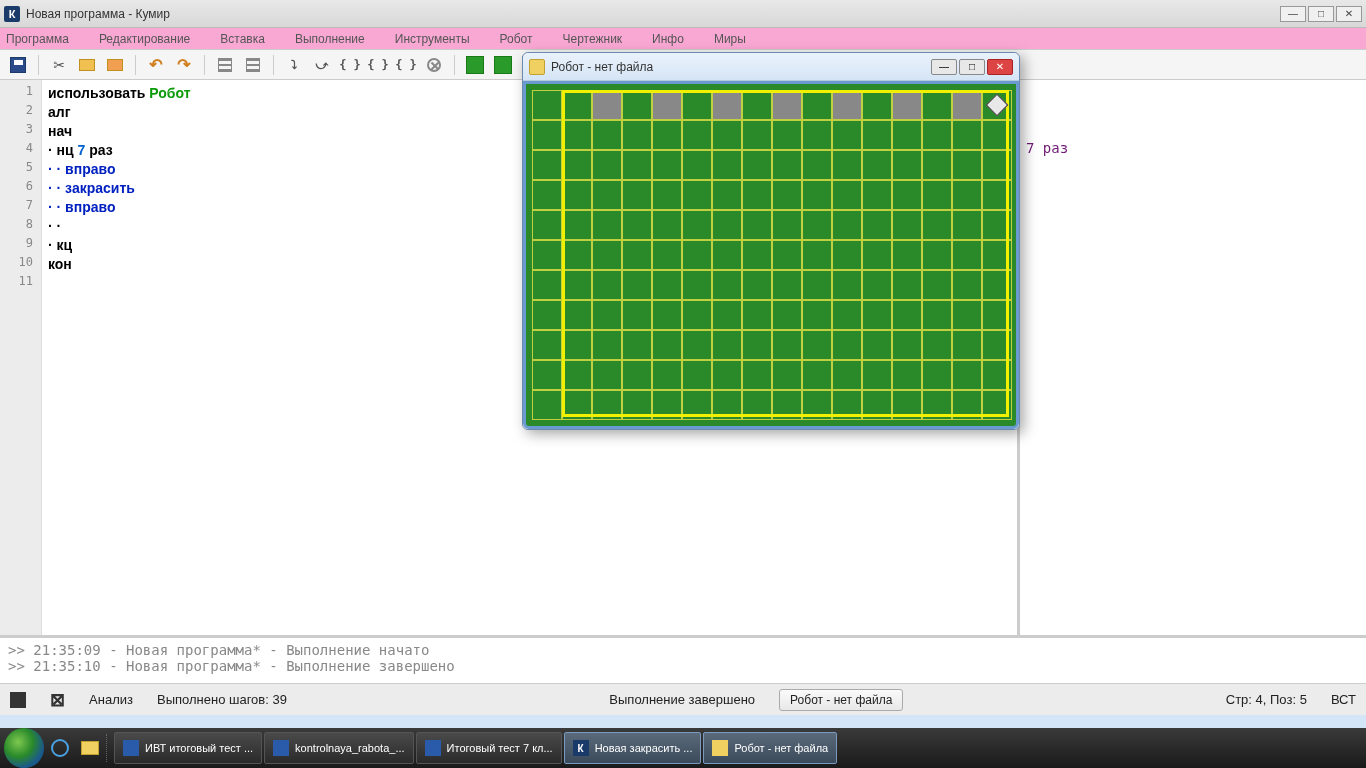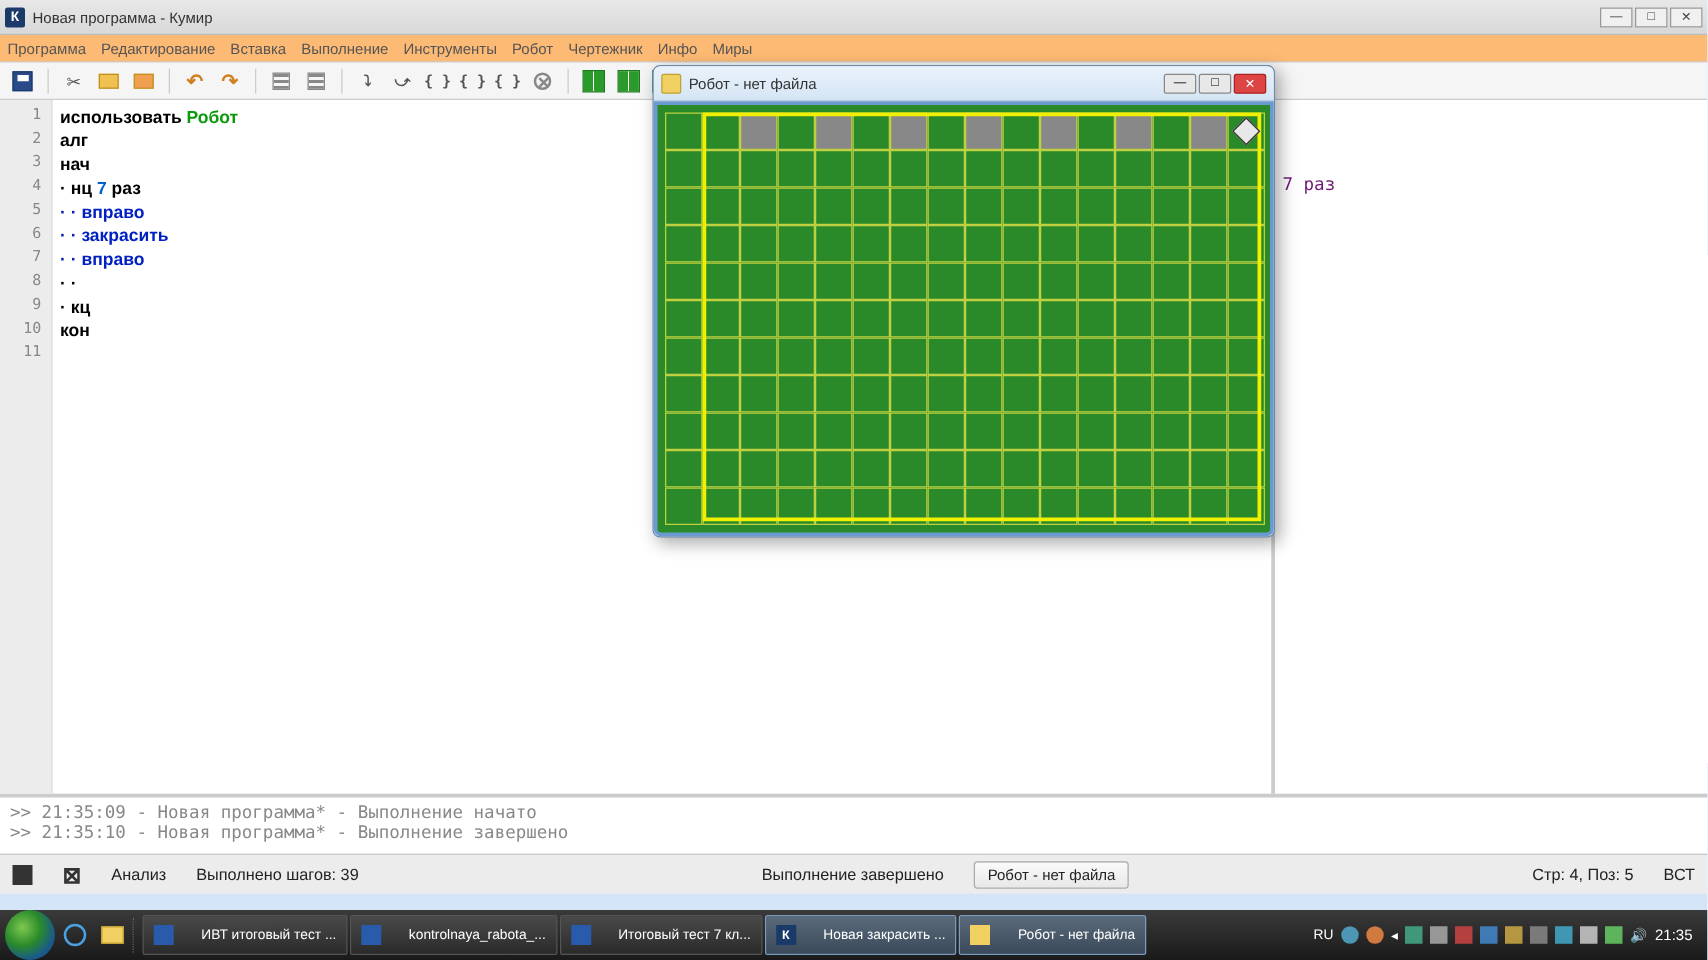--- a/index.html
+++ b/index.html
@@ -41,26 +41,26 @@
   background: #f0f0f0;
   display: inline-flex;
   align-items: center;
   justify-content: center;
   font-size: 10px;
   color: #444;
 }
 
 .menubar {
   height: 22px;
-  background: #fdba74;
+  background: #f9a8d4;
   border-bottom: 1px solid #ccc;
   display: flex;
   align-items: center;
   padding: 0 6px;
-  gap: 12px;
+  gap: 30px;
 }
 .menubar span { color: #555; cursor: default; font-size: 12px; }
 
 .toolbar {
   height: 30px;
   background: #f5f5f5;
   border-bottom: 1px solid #ccc;
   display: flex;
   align-items: center;
   padding: 0 6px;
@@ -253,21 +253,21 @@
 .ql-fold{width:18px;height:14px;background:#f0d060;border:1px solid #c0a030;}
 .task-btn {
   height: 32px;
   padding: 0 8px;
   background: linear-gradient(#4a4a4a,#2a2a2a);
   border: 1px solid #555;
   border-radius: 2px;
   color: #fff;
   display: flex;
   align-items: center;
-  gap: 22px;
+  gap: 6px;
   font-size: 11px;
   max-width: 170px;
   overflow: hidden;
   white-space: nowrap;
   justify-content: space-between;
 }
 .task-btn.active { background: linear-gradient(#5a6a7a,#3a4a5a); border-color:#7a9ac0;}
 .task-icon{width:16px;height:16px;flex-shrink:0;}
 .ti-doc{background:#2a5aaa;}
 .ti-k{background:#1a3a6a;color:#fff;font-size:10px;font-weight:bold;display:flex;align-items:center;justify-content:center;}
@@ -638,30 +638,13 @@
     </div>
   <div class="task-btn active">
       <span class="task-icon ti-k">К</span>
       <span>Новая закрасить ...</span>
     </div>
   <div class="task-btn active">
       <span class="task-icon ti-robot"></span>
       <span>Робот - нет файла</span>
     </div>
 
-  <div class="tray">
-    <span>RU</span>
-    <span class="tray-icon" style="background:#5ac;border-radius:50%;"></span>
-    <span class="tray-icon" style="background:#e84;border-radius:50%;"></span>
-    <span>◂</span>
-    <span class="tray-icon" style="background:#4a8;"></span>
-    <span class="tray-icon" style="background:#aaa;"></span>
-    <span class="tray-icon" style="background:#c44;"></span>
-    <span class="tray-icon" style="background:#48c;"></span>
-    <span class="tray-icon" style="background:#ca4;"></span>
-    <span class="tray-icon" style="background:#888;"></span>
-    <span class="tray-icon" style="background:#4ac;"></span>
-    <span class="tray-icon" style="background:#ccc;"></span>
-    <span class="tray-icon" style="background:#6c6;"></span>
-    <span>🔊</span>
-    <span class="clock">21:35</span>
-  </div>
 </div>
 
 </body></html>

